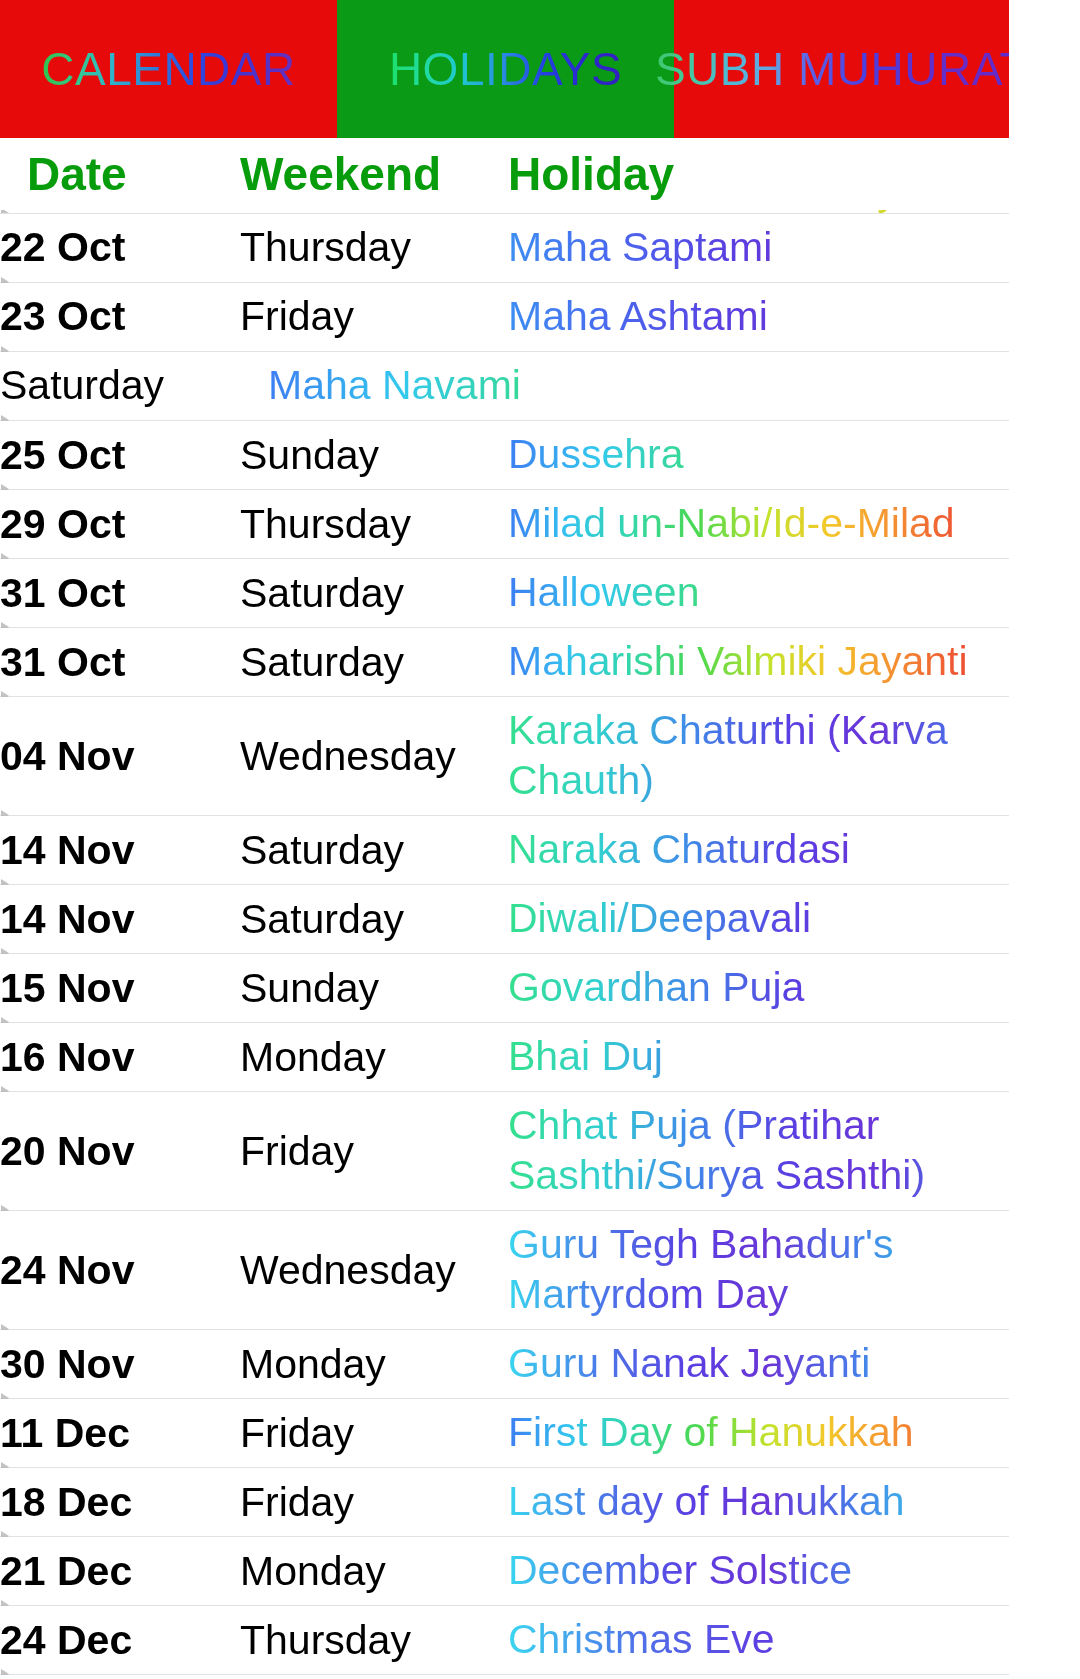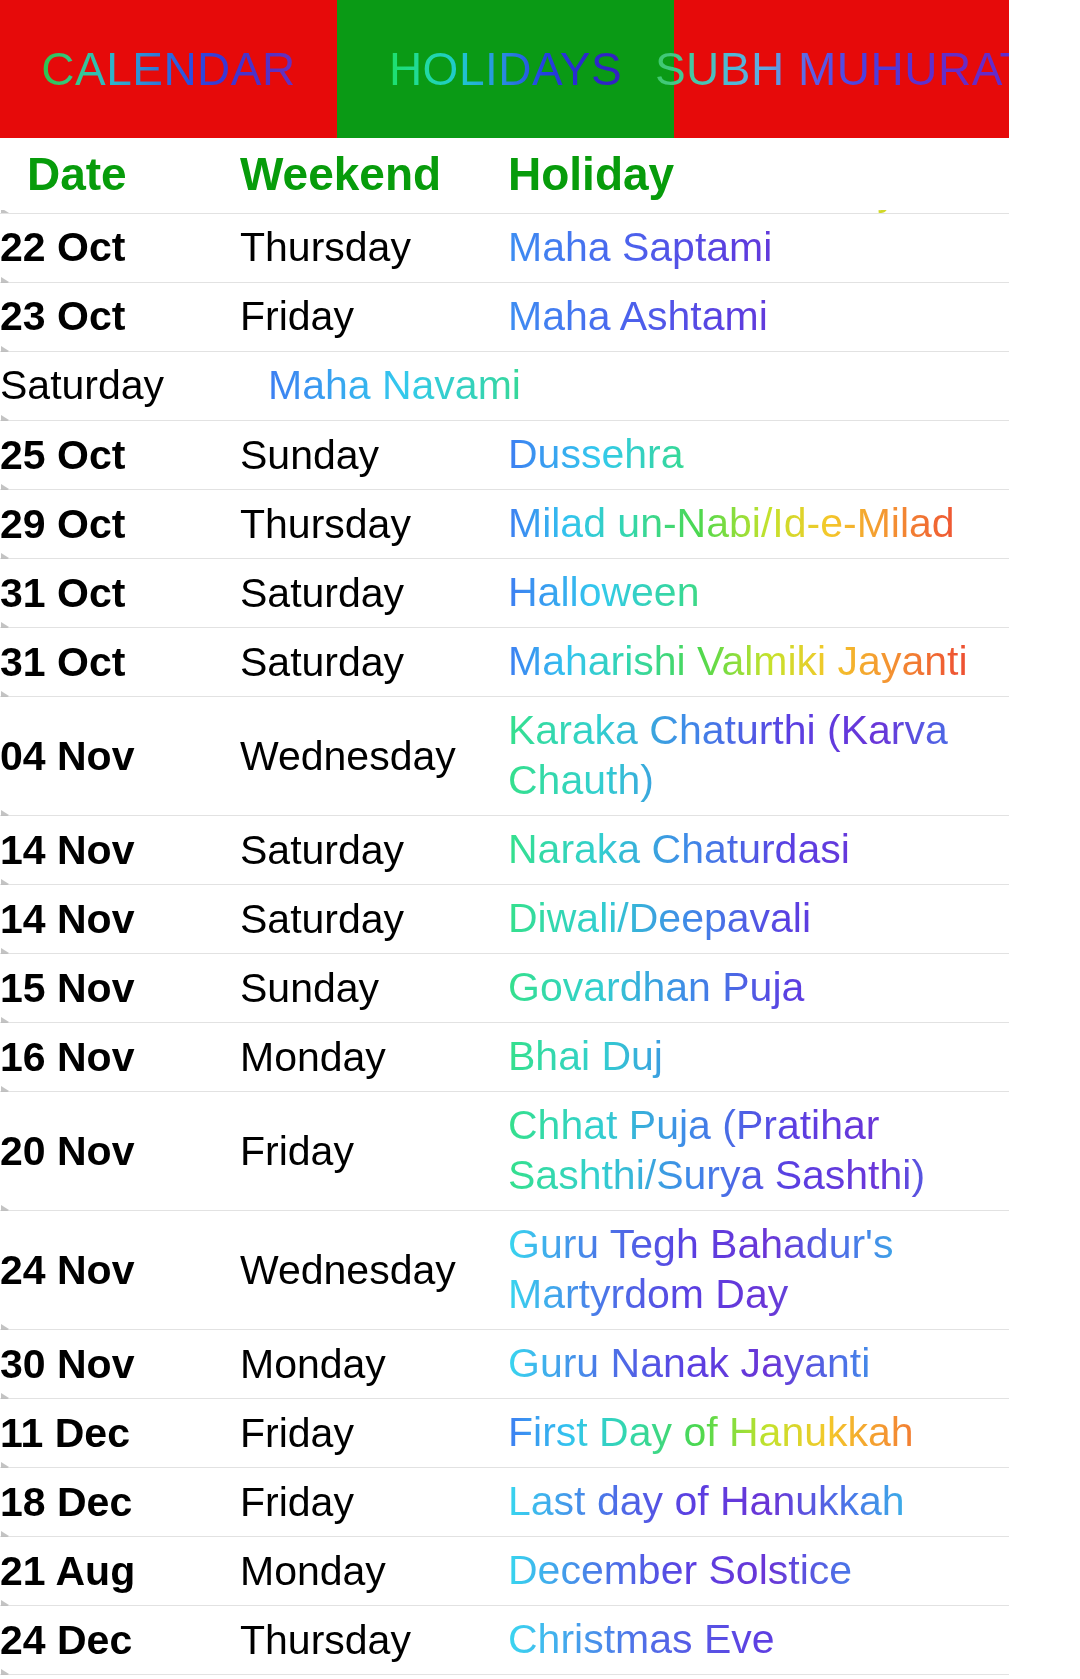--- a/index.html
+++ b/index.html
@@ -311,21 +311,21 @@
         <div class="cell-date">11 Dec</div>
         <div class="cell-day">Friday</div>
         <div class="cell-holiday g-rainbowwide">First Day of Hanukkah</div>
       </div>
       <div class="row">
         <div class="cell-date">18 Dec</div>
         <div class="cell-day">Friday</div>
         <div class="cell-holiday g-cbpg">Last day of Hanukkah</div>
       </div>
       <div class="row">
-        <div class="cell-date">21 Aug</div>
+        <div class="cell-date">21 Dec</div>
         <div class="cell-day">Monday</div>
         <div class="cell-holiday g-cbpg">December Solstice</div>
       </div>
       <div class="row">
         <div class="cell-date">24 Dec</div>
         <div class="cell-day">Thursday</div>
         <div class="cell-holiday g-cbp">Christmas Eve</div>
       </div>
       <div class="row">
         <div class="cell-holiday g-cbp">Christmas</div>

